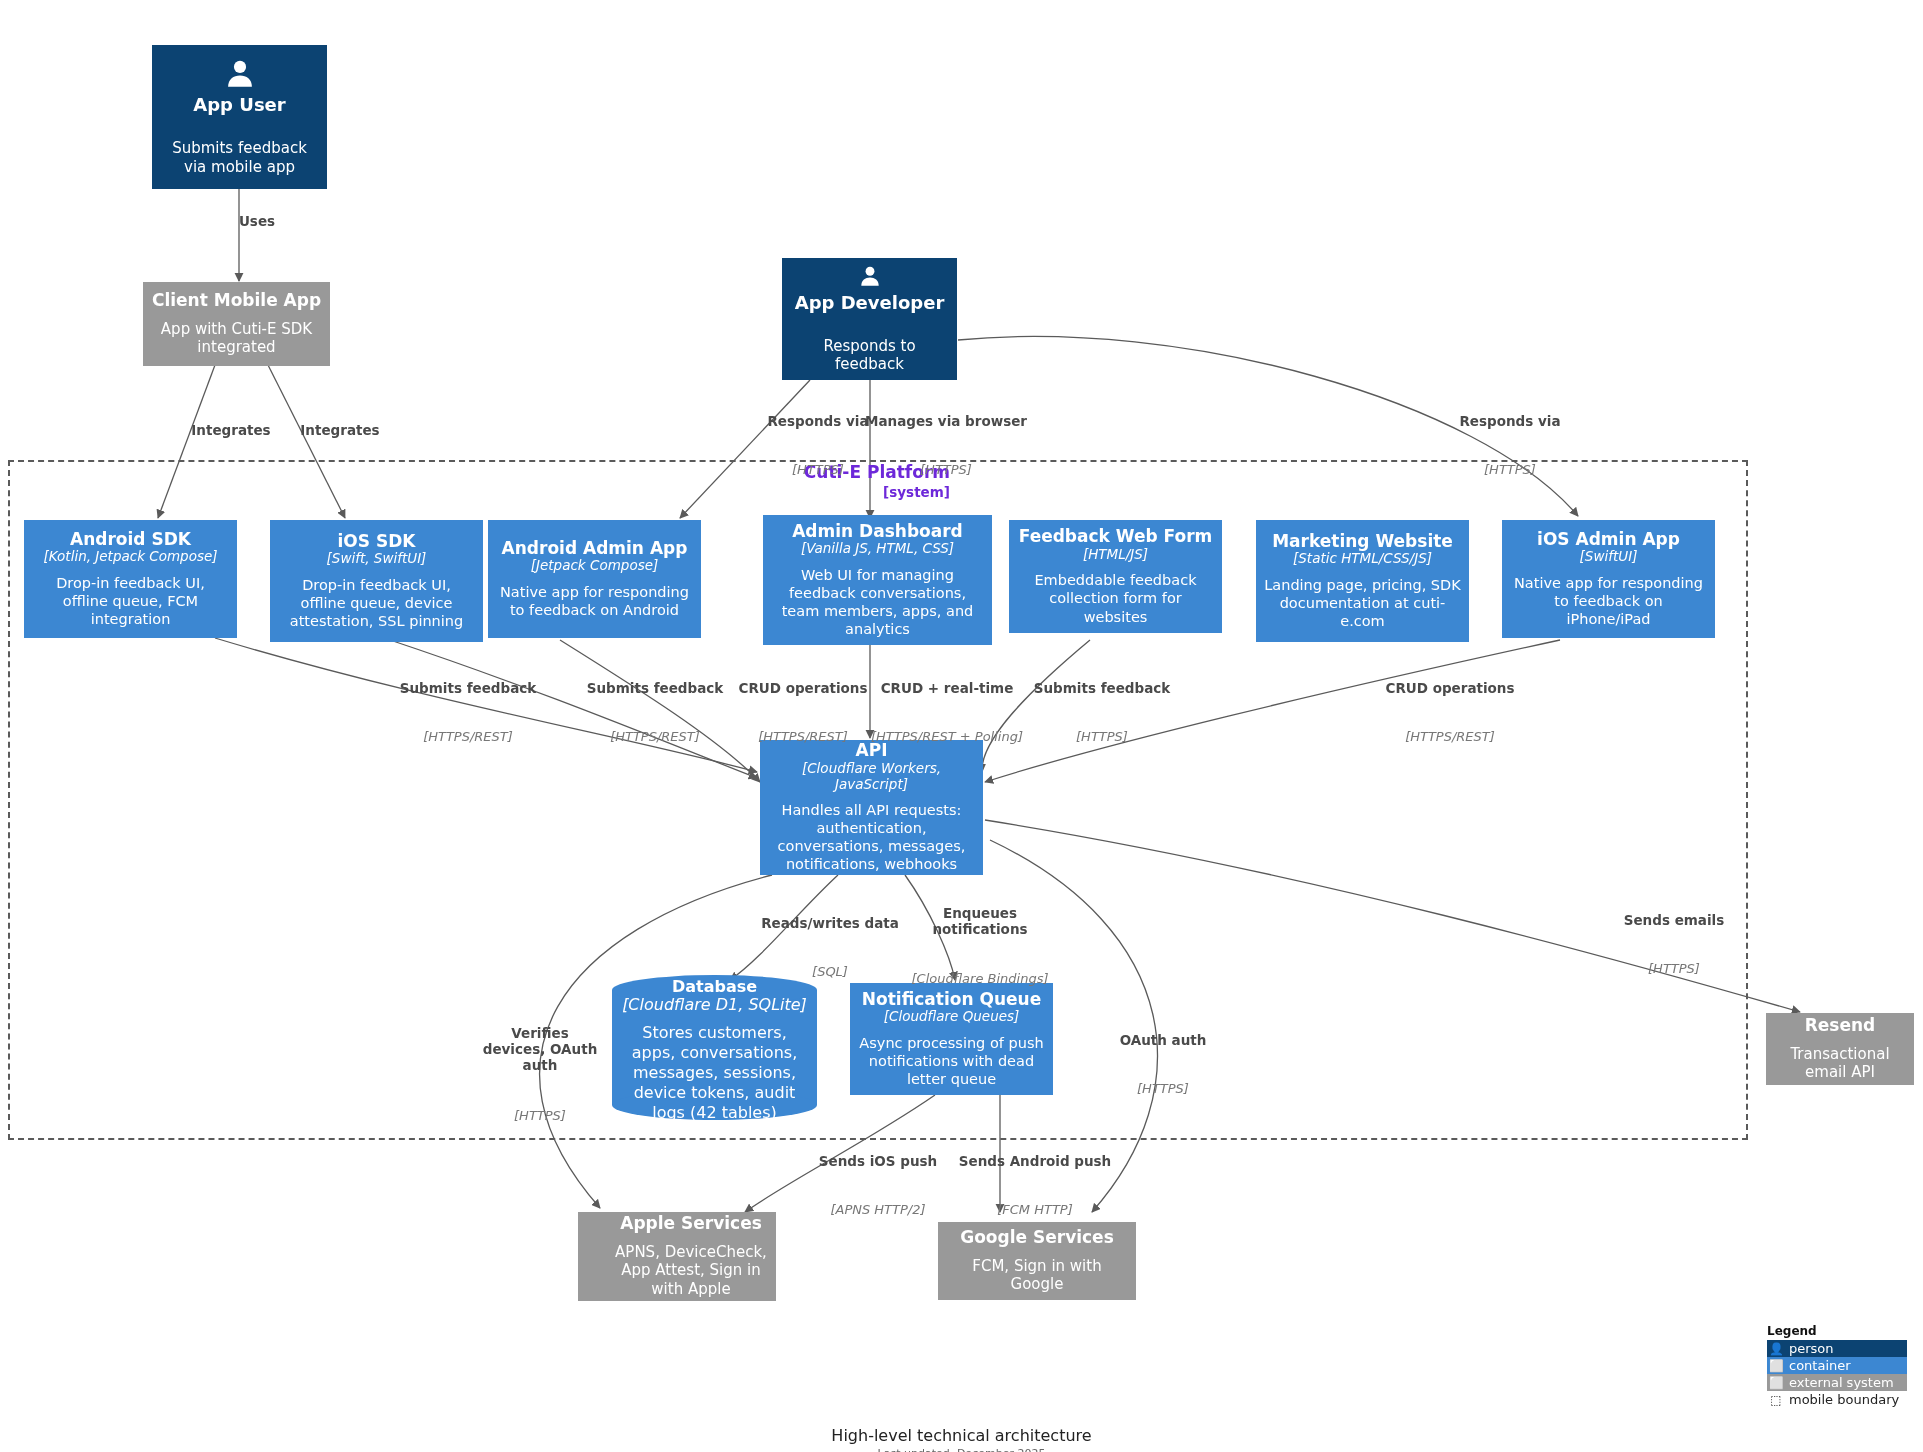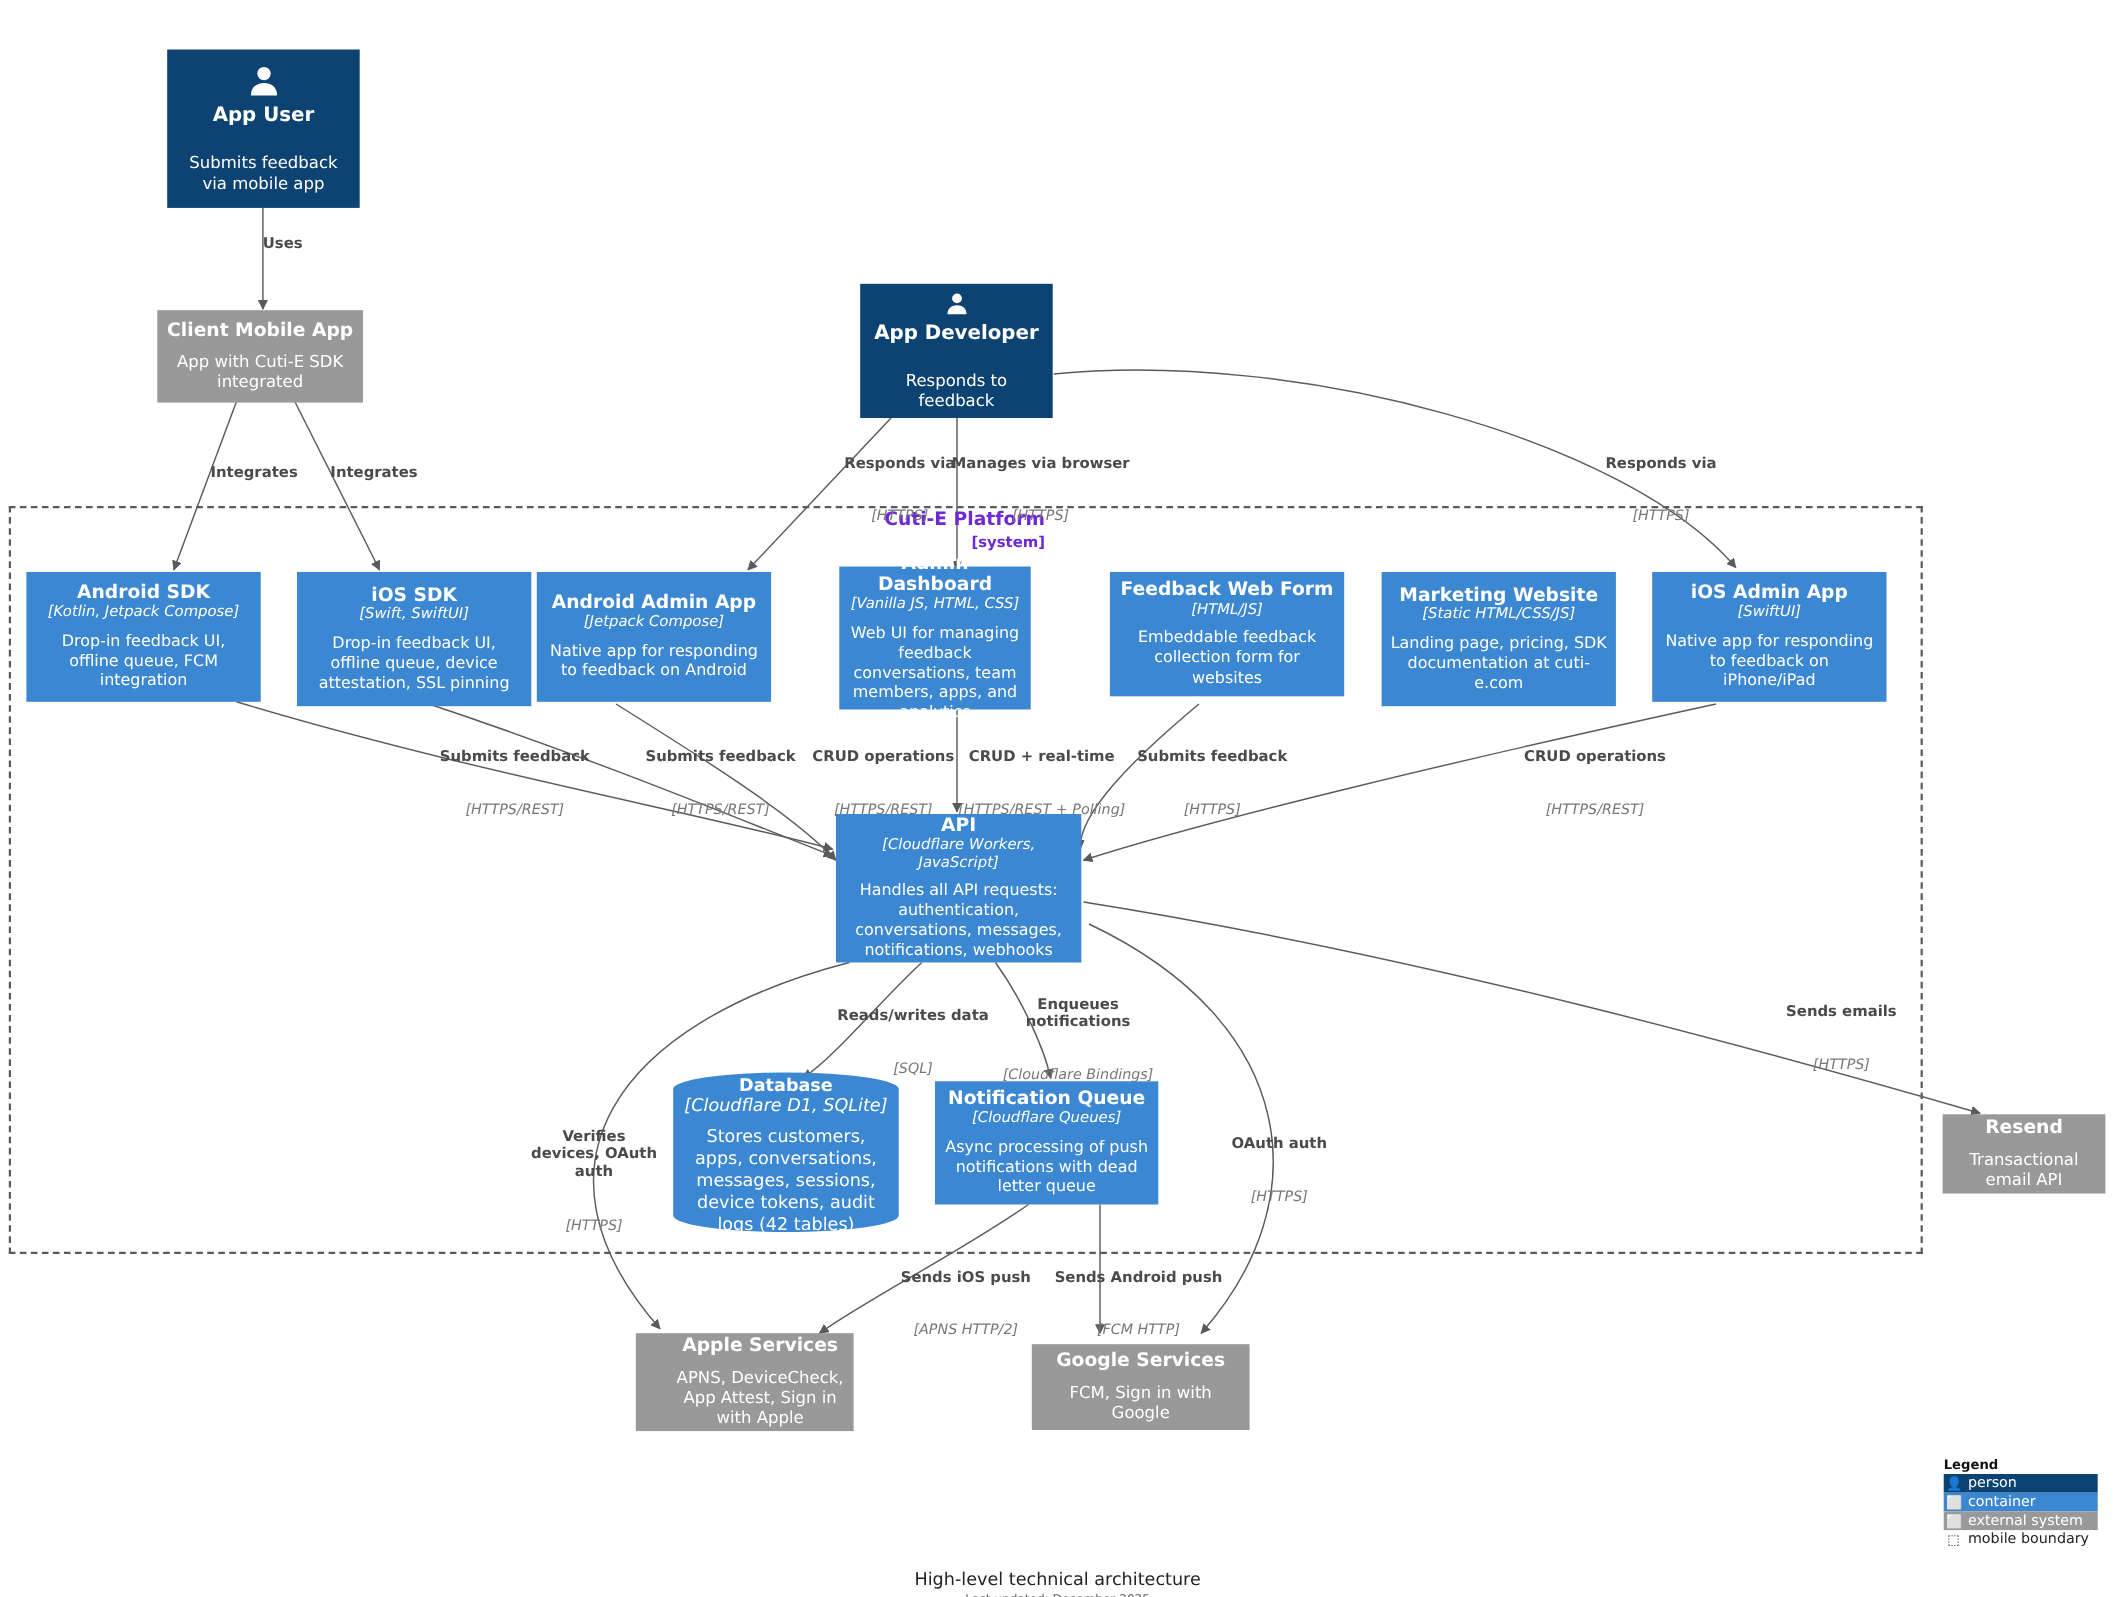--- a/index.html
+++ b/index.html
@@ -161,21 +161,21 @@
     <div class="tech">[Swift, SwiftUI]</div>
     <div class="desc">Drop-in feedback UI, offline queue, device attestation, SSL pinning</div>
   </div>
 
   <div class="node container" style="left:488px;top:520px;width:213px;height:118px;">
     <div class="title">Android Admin App</div>
     <div class="tech">[Jetpack Compose]</div>
     <div class="desc">Native app for responding to feedback on Android</div>
   </div>
 
-  <div class="node container" style="left:763px;top:515px;width:174px;height:130px;">
+  <div class="node container" style="left:763px;top:515px;width:229px;height:130px;">
     <div class="title">Admin Dashboard</div>
     <div class="tech">[Vanilla JS, HTML, CSS]</div>
     <div class="desc">Web UI for managing feedback conversations, team members, apps, and analytics</div>
   </div>
 
   <div class="node container" style="left:1009px;top:520px;width:213px;height:113px;">
     <div class="title">Feedback Web Form</div>
     <div class="tech">[HTML/JS]</div>
     <div class="desc">Embeddable feedback collection form for websites</div>
   </div>

